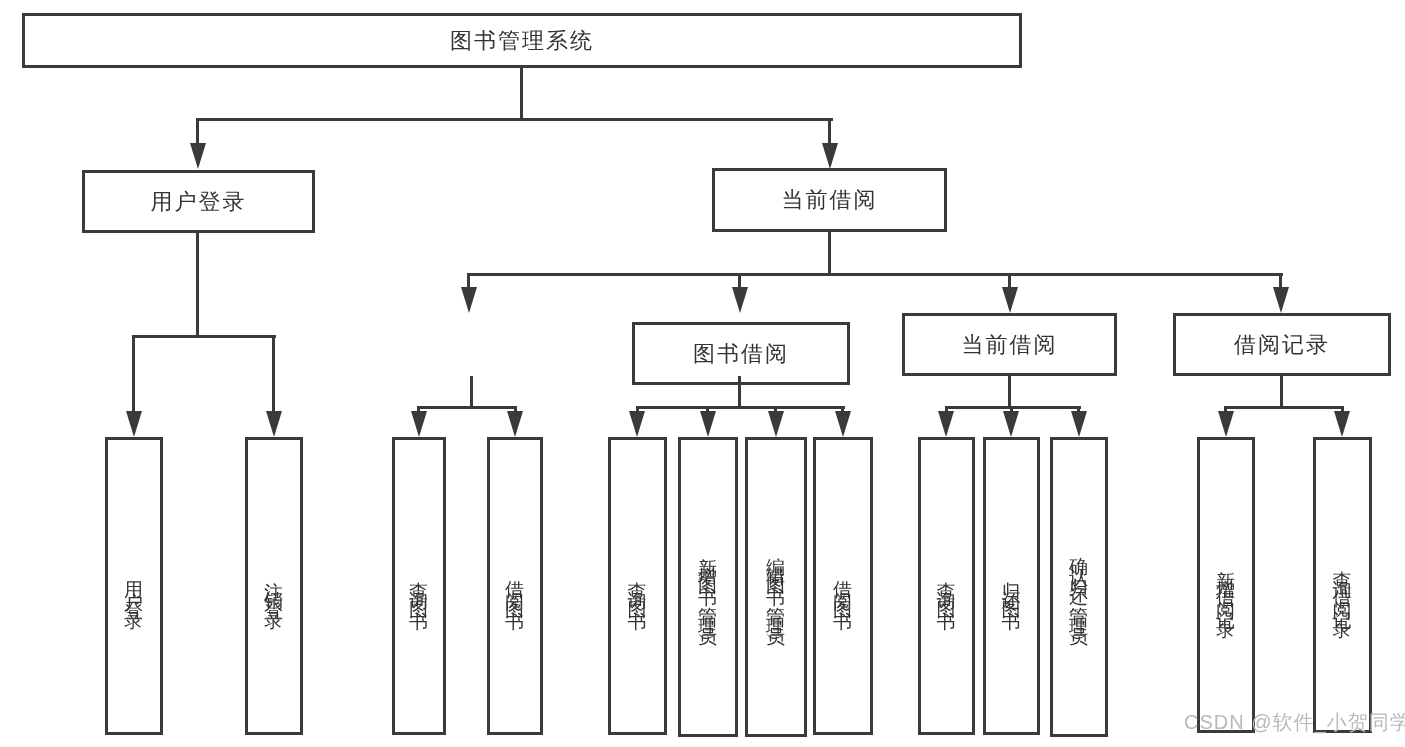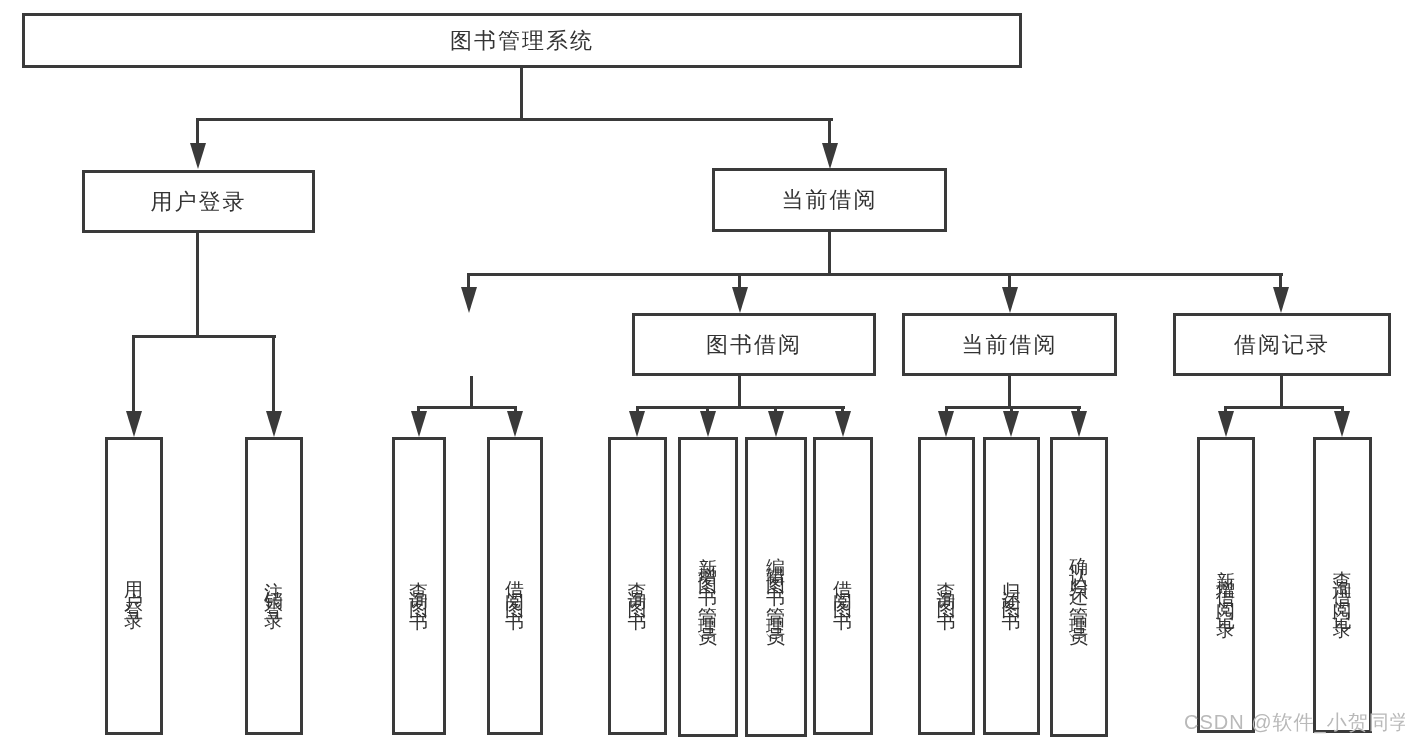--- a/index.html
+++ b/index.html
@@ -90,21 +90,21 @@
   <div class="hline" style="left:467px;top:273px;width:816px"></div>
   <div class="vline" style="left:467px;top:273px;height:16px"></div>
   <div class="arrow" style="left:461px;top:287px"></div>
   <div class="vline" style="left:738px;top:273px;height:16px"></div>
   <div class="arrow" style="left:732px;top:287px"></div>
   <div class="vline" style="left:1008px;top:273px;height:16px"></div>
   <div class="arrow" style="left:1002px;top:287px"></div>
   <div class="vline" style="left:1279px;top:273px;height:16px"></div>
   <div class="arrow" style="left:1273px;top:287px"></div>
 
-  <div class="box h" style="left:632px;top:313px;width:244px;height:63px">
+  <div class="box h" style="left:632px;top:322px;width:218px;height:63px">
     <span>图书借阅</span>
   </div>
   <div class="box h" style="left:1173px;top:313px;width:218px;height:63px">
     <span>借阅记录</span>
   </div>
   <div class="box h" style="left:902px;top:313px;width:215px;height:63px">
     <span>当前借阅</span>
   </div>
 
   <div class="vline" style="left:470px;top:376px;height:30px"></div>

